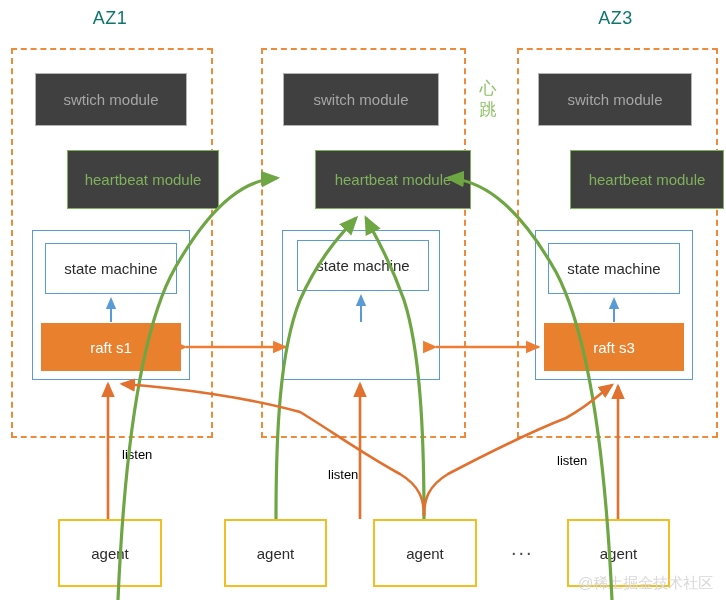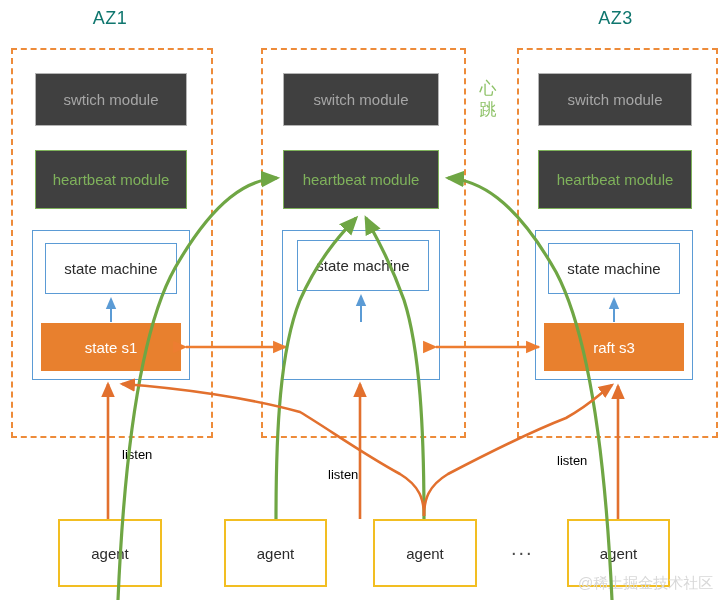--- a/index.html
+++ b/index.html
@@ -14,21 +14,21 @@
     letter-spacing:0.5px;
   }
   .az-box{
     position:absolute;border:2px dashed #ED8B3A;background:transparent;
   }
   .mod{
     position:absolute;display:flex;align-items:center;justify-content:center;
     background:#404040;box-sizing:border-box;
   }
   .switch-mod{border:1.6px solid #b4b4b4;color:#a6a6a6;font-size:15px;}
-  .hb-mod{border:1.6px solid #7FB25B;color:#7FB25B;font-size:15px;}
+  .hb-mod{border:1.6px solid #7FB25B;color:#7FB25B;font-size:15px;margin-left:32px;}
   .outer-blue{position:absolute;border:1.6px solid #5B9BD5;background:#ffffff;box-sizing:border-box;}
   .sm-box{
     position:absolute;border:1.6px solid #5B9BD5;background:#ffffff;
     display:flex;align-items:center;justify-content:center;
     color:#2b2b2b;font-size:15px;box-sizing:border-box;
   }
   .raft-box{
     position:absolute;background:#E8802E;
     display:flex;align-items:center;justify-content:center;
     color:#ffffff;font-size:15px;box-sizing:border-box;
@@ -57,21 +57,21 @@
   <div class="az-title" style="left:517px;top:8px;width:197px;">AZ3</div>
 
   <div class="az-box" style="left:11px;top:48px;width:198px;height:386px;"></div>
   <div class="az-box" style="left:261px;top:48px;width:201px;height:386px;"></div>
   <div class="az-box" style="left:517px;top:48px;width:197px;height:386px;"></div>
 
   <div class="mod switch-mod" style="left:35px;top:73px;width:152px;height:53px;">swtich module</div>
   <div class="mod hb-mod" style="left:35px;top:150px;width:152px;height:59px;">heartbeat module</div>
   <div class="outer-blue" style="left:32px;top:230px;width:158px;height:150px;"></div>
   <div class="sm-box" style="left:45px;top:243px;width:132px;height:51px;">state machine</div>
-  <div class="raft-box" style="left:41px;top:323px;width:140px;height:48px;">state s1</div>
+  <div class="raft-box" style="left:41px;top:323px;width:140px;height:48px;">raft s1</div>
 
   <div class="mod switch-mod" style="left:283px;top:73px;width:156px;height:53px;">switch module</div>
   <div class="mod hb-mod" style="left:283px;top:150px;width:156px;height:59px;">heartbeat module</div>
   <div class="outer-blue" style="left:282px;top:230px;width:158px;height:150px;"></div>
   <div class="sm-box" style="left:297px;top:240px;width:132px;height:51px;">state machine</div>
 
   <div class="mod switch-mod" style="left:538px;top:73px;width:154px;height:53px;">switch module</div>
   <div class="mod hb-mod" style="left:538px;top:150px;width:154px;height:59px;">heartbeat module</div>
   <div class="outer-blue" style="left:535px;top:230px;width:158px;height:150px;"></div>
   <div class="sm-box" style="left:548px;top:243px;width:132px;height:51px;">state machine</div>

